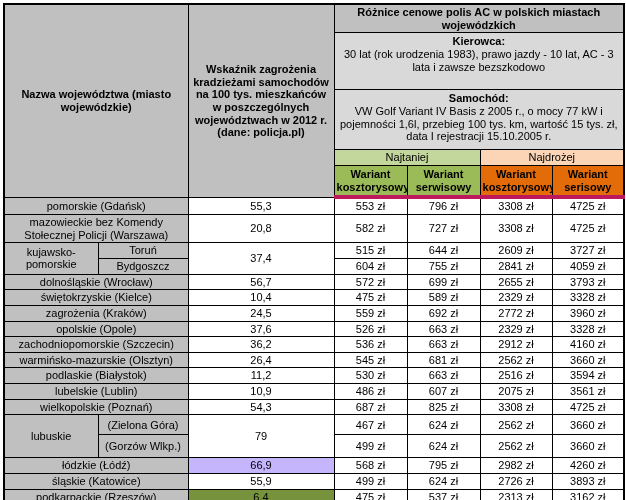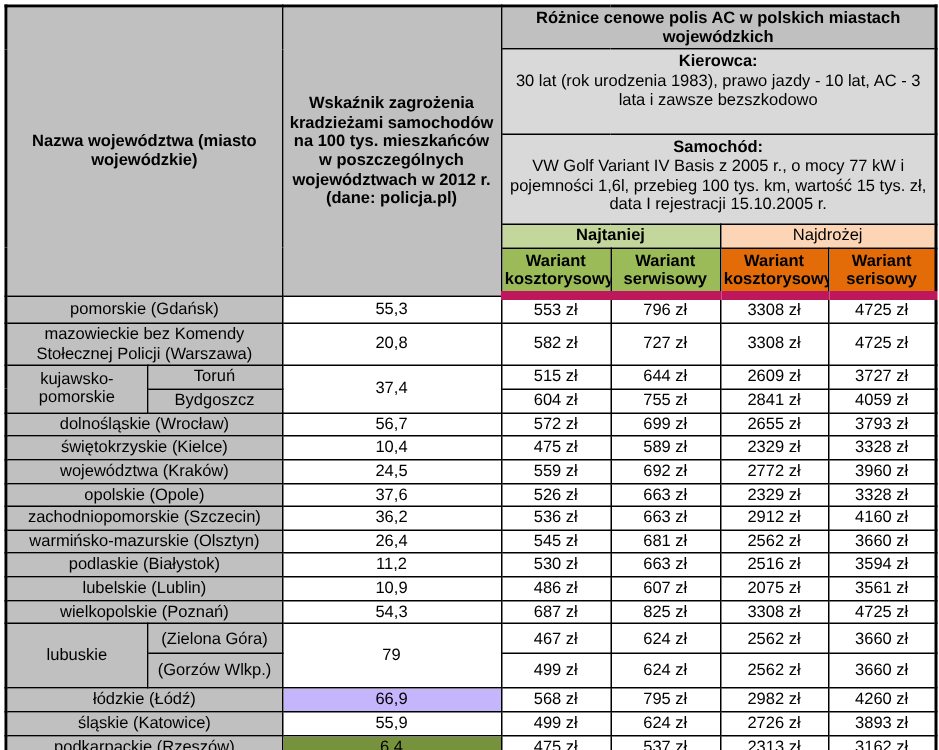--- a/index.html
+++ b/index.html
@@ -28,32 +28,32 @@
   .hdr  { background: #c0c0c0; font-weight: bold; }
   .name { background: #c0c0c0; font-weight: normal; }
   .val  { background: #ffffff; }
   .info {
     background: #d9d9d9;
     text-align: center;
     vertical-align: top;
     padding: 2px 4px;
   }
   .info .lbl { font-weight: bold; }
-  .cheap-h { background: #c3d69b; font-weight: bold; }
+  .cheap-h { background: #c3d69b; font-weight: normal; }
   .exp-h   { background: #fbd5b5; font-weight: normal; }
   .cheap-s { background: #9bbb59; font-weight: bold; }
   .exp-s   { background: #e36c09; font-weight: bold; }
   .risk-max { background: #c4b5fd; }
   .risk-min { background: #76923c; }
   tr.h-title   { height: 27px; }
   tr.h-driver  { height: 57px; }
   tr.h-car     { height: 60px; }
   tr.h-minmax  { height: 14px; }
   tr.h-variant { height: 32px; }
-  tr.h-variant td { border-bottom: 6px solid #be185d; }
+  tr.h-variant td { border-bottom: 4px solid #be185d; }
   tr.r      { height: 15px; }
   tr.r-tall { height: 24px; }
   tr.r-l1   { height: 20px; }
   tr.r-l2   { height: 23px; margin-top: 40px; }
 </style>
 </head>
 <body>
 
 <table>
   <colgroup>
@@ -137,21 +137,21 @@
   </tr>
   <tr class="r">
     <td class="name" colspan="2">świętokrzyskie (Kielce)</td>
     <td class="val">10,4</td>
     <td class="val">475 zł</td>
     <td class="val">589 zł</td>
     <td class="val">2329 zł</td>
     <td class="val">3328 zł</td>
   </tr>
   <tr class="r">
-    <td class="name" colspan="2">województwa (Kraków)</td>
+    <td class="name" colspan="2">zagrożenia (Kraków)</td>
     <td class="val">24,5</td>
     <td class="val">559 zł</td>
     <td class="val">692 zł</td>
     <td class="val">2772 zł</td>
     <td class="val">3960 zł</td>
   </tr>
   <tr class="r">
     <td class="name" colspan="2">opolskie (Opole)</td>
     <td class="val">37,6</td>
     <td class="val">526 zł</td>

